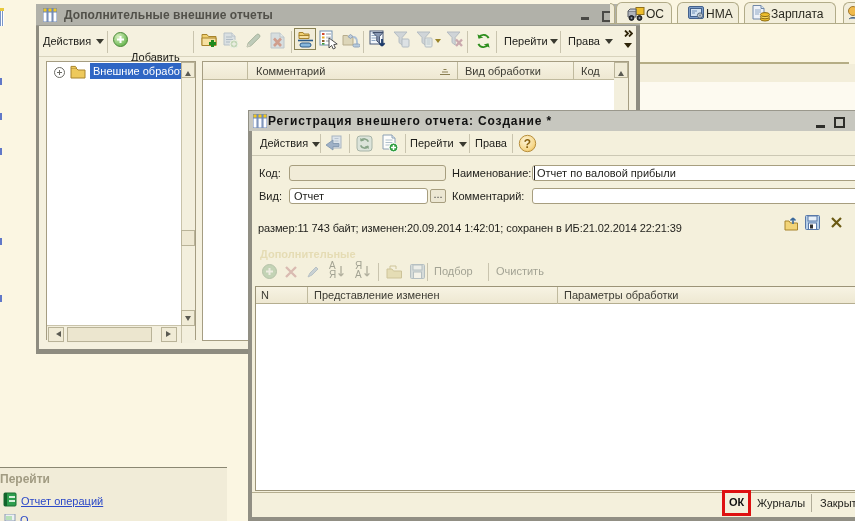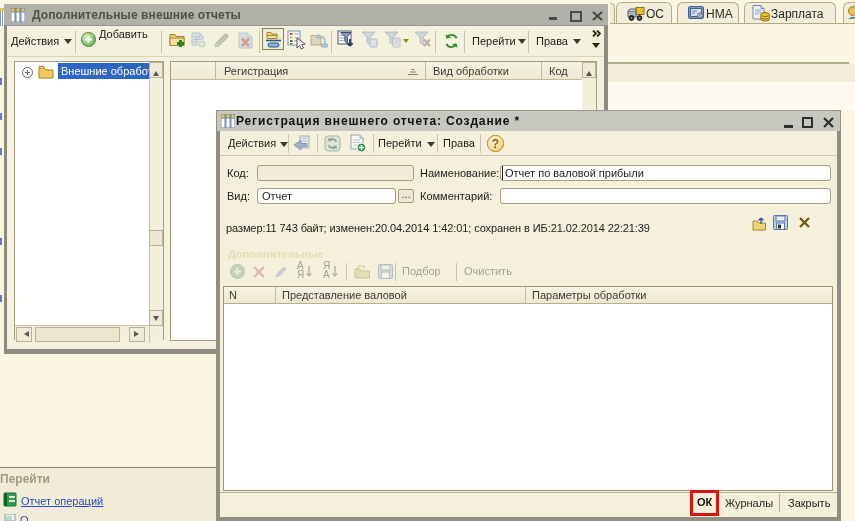--- a/index.html
+++ b/index.html
@@ -1,20 +1,20 @@
 <!DOCTYPE html>
 <html><head>
 <meta charset="utf-8">
 <style>
 * { margin:0; padding:0; box-sizing:border-box; }
 html,body { width:855px; height:521px; overflow:hidden; }
 body { font-family:"Liberation Sans", sans-serif; font-size:11px; background:#fbf6e2; position:relative; color:#1e1e1a; }
 .abs { position:absolute; }
 .tb-sep { position:absolute; width:1px; background:#c9c4ae; }
-.win { position:absolute; background:#f5f1df; }
+.win { position:absolute; background:#f5f1df;margin-left:32px; }
 .titlebar { position:absolute; left:0px; right:0px; top:0px; }
 </style>
 </head>
 <body>
 
 <div class="abs" style="left:0px;top:8px;width:4px;height:18px;background:repeating-linear-gradient(90deg,#7a96c8 0 1px,#fff 1px 2px);border-top:3px solid #e8c93c;"></div>
 <div class="abs" style="left:0px;top:78px;width:2px;height:7px;background:#6078c8;"></div>
 <div class="abs" style="left:0px;top:113px;width:2px;height:7px;background:#6078c8;"></div>
 <div class="abs" style="left:0px;top:148px;width:2px;height:7px;background:#6078c8;"></div>
 <div class="abs" style="left:0px;top:238px;width:2px;height:7px;background:#6078c8;"></div>
@@ -72,21 +72,21 @@
     <svg class="abs" style="left:74px;top:5px;" width="15" height="15" viewBox="0 0 15 15">
       <defs>
           <radialGradient id="gb" cx="0.35" cy="0.3" r="0.8">
             <stop offset="0" stop-color="#d8f0c0"></stop>
             <stop offset="1" stop-color="#5cb044"></stop>
           </radialGradient>
         </defs>
       <circle cx="7.5" cy="7.5" r="7" fill="url(#gb)" stroke="#4e8a3c"></circle>
       <path d="M7.5 4 v7 M4 7.5 h7" stroke="#fff" stroke-width="2"></path>
     </svg>
-    <div class="abs" style="left:92px;top:1px;color:#21211d;">Добавить</div>
+    <div class="abs" style="left:92px;top:24px;color:#21211d;">Добавить</div>
     <div class="tb-sep" style="left:154px;top:4px;height:22px;"></div>
 
     <svg class="abs" style="left:162px;top:5px;" width="17" height="17" viewBox="0 0 17 17">
       <path d="M1 4.5 v-2 h5 l1.5 2 h7.5 v9 h-14 z" fill="#f0d070" stroke="#a8842c"></path>
       <path d="M1 6 h14 v7.5 h-14 z" fill="#f6e0a0" stroke="#a8842c"></path>
       <path d="M11.5 8 v7 M8 11.5 h7" stroke="#1f8a1f" stroke-width="3"></path>
     </svg>
 
     <svg class="abs" style="left:184px;top:5px;" width="16" height="17" viewBox="0 0 16 17" opacity="0.65">
       <path d="M1 1 h8 l3 3 v9 h-11 z" fill="#ccd8e4" stroke="#9aaabc"></path>
@@ -203,21 +203,21 @@
     <div class="abs" style="left:6px;top:269px;width:0px;height:0px;border:3px solid transparent;border-right:5px solid #5a5a52;"></div>
     <div class="abs" style="left:20px;top:265px;width:85px;height:15px;background:#ece6cf;border:1px solid #b9b398;"></div>
     <div class="abs" style="left:114px;top:265px;width:16px;height:15px;background:#f0ebd6;border:1px solid #b9b398;"></div>
     <div class="abs" style="left:119px;top:269px;width:0px;height:0px;border:3px solid transparent;border-left:5px solid #5a5a52;"></div>
   </div>
 
   <div class="abs" style="left:166px;top:57px;width:427px;height:280px;background:#fff;border:1px solid #a59d82;">
 
     <div class="abs" style="left:0px;top:0px;width:425px;height:18px;background:linear-gradient(#f7f3e3,#eee8d2);border-bottom:1px solid #c0ba9e;"></div>
     <div class="abs" style="left:44px;top:0px;width:1px;height:18px;background:#c0ba9e;"></div>
-    <div class="abs" style="left:53px;top:3px;color:#3c3b33;">Регистрация</div>
+    <div class="abs" style="left:53px;top:3px;color:#3c3b33;">Комментарий</div>
     <svg class="abs" style="left:236px;top:5px;" width="12" height="9" viewBox="0 0 12 9">
       <path d="M4 0 h3 v7 h-3 z" fill="#b8ac74" opacity="0"></path>
       <path d="M1 7.5 h10 M3 5 h6 M4.5 2.5 h3" stroke="#8a7f52" stroke-width="1.2"></path>
     </svg>
     <div class="abs" style="left:254px;top:0px;width:1px;height:18px;background:#c0ba9e;"></div>
     <div class="abs" style="left:262px;top:3px;color:#3c3b33;">Вид обработки</div>
     <div class="abs" style="left:370px;top:0px;width:1px;height:18px;background:#c0ba9e;"></div>
     <div class="abs" style="left:378px;top:3px;color:#3c3b33;">Код</div>
     <div class="abs" style="left:411px;top:0px;width:1px;height:18px;background:#c0ba9e;"></div>
 
@@ -341,21 +341,21 @@
   <div class="abs" style="left:286px;top:56px;width:1px;height:14px;background:#222;"></div>
   <div class="abs" style="left:289px;top:57px;">Отчет по валовой прибыли</div>
 
   <div class="abs" style="left:11px;top:80px;">Вид:</div>
   <div class="abs" style="left:41px;top:78px;width:139px;height:16px;background:#fff;border:1px solid #a79e7f;border-radius:3px;"></div>
   <div class="abs" style="left:46px;top:80px;">Отчет</div>
   <div class="abs" style="left:182px;top:79px;width:16px;height:14px;background:#ece7d3;border:1px solid #a79e7f;border-radius:2px;color:#444;text-align:center;line-height:9px;">...</div>
   <div class="abs" style="left:204px;top:80px;">Комментарий:</div>
   <div class="abs" style="left:284px;top:78px;width:331px;height:16px;background:#fff;border:1px solid #a79e7f;border-radius:3px;"></div>
 
-  <div class="abs" style="left:10px;top:112px;letter-spacing:-0.09px;">размер:11 743 байт; изменен:20.04.2014 1:42:01; сохранен в ИБ:21.02.2014 22:21:39</div>
+  <div class="abs" style="left:10px;top:112px;letter-spacing:-0.09px;">размер:11 743 байт; изменен:20.09.2014 1:42:01; сохранен в ИБ:21.02.2014 22:21:39</div>
 
   <svg class="abs" style="left:536px;top:105px;" width="15" height="16" viewBox="0 0 15 16">
     <path d="M1 6 h4 l1.5 2 h7 v7 h-12.5 z" fill="#f2d478" stroke="#a8842c"></path>
     <path d="M9 9 v-6 M9 3 l-2.5 2.5 M9 3 l2.5 2.5" stroke="#3c6a9c" stroke-width="1.6" fill="none"></path>
   </svg>
   <svg class="abs" style="left:557px;top:105px;" width="15" height="15" viewBox="0 0 15 15">
     <rect x="0.5" y="0.5" width="14" height="14" rx="1" fill="#b8d0e8" stroke="#5878a8"></rect>
     <rect x="3" y="1" width="9" height="5" fill="#e8f0f8" stroke="#5878a8"></rect>
     <rect x="3.5" y="8" width="8" height="6.5" fill="#fff" stroke="#5878a8"></rect>
     <rect x="5" y="9.5" width="3" height="4" fill="#333"></rect>
@@ -398,21 +398,21 @@
     <div class="tb-sep" style="left:175px;top:3px;height:18px;"></div>
     <div class="abs" style="left:182px;top:5px;color:#a3a394;">Подбор</div>
     <div class="tb-sep" style="left:236px;top:3px;height:18px;"></div>
     <div class="abs" style="left:244px;top:5px;color:#a3a394;">Очистить</div>
   </div>
 
   <div class="abs" style="left:7px;top:176px;width:610px;height:205px;background:#fff;border:1px solid #9c9478;">
     <div class="abs" style="left:0px;top:0px;width:100%;height:17px;background:linear-gradient(#f7f3e3,#eee8d2);border-bottom:1px solid #b5ae90;"></div>
     <div class="abs" style="left:5px;top:2px;color:#3c3b33;">N</div>
     <div class="abs" style="left:51px;top:0px;width:1px;height:17px;background:#c0ba9e;"></div>
-    <div class="abs" style="left:58px;top:2px;color:#3c3b33;">Представление валовой</div>
+    <div class="abs" style="left:58px;top:2px;color:#3c3b33;">Представление изменен</div>
     <div class="abs" style="left:301px;top:0px;width:1px;height:17px;background:#c0ba9e;"></div>
     <div class="abs" style="left:308px;top:2px;color:#3c3b33;">Параметры обработки</div>
   </div>
 
   <div class="abs" style="left:4px;right:4px;top:382px;height:25px;border-top:1px solid #b5ae90;"></div>
   <div class="abs" style="left:474px;top:380px;width:29px;height:26px;border:3px solid #de1111;background:#f4f0dc;"></div>
   <div class="abs" style="left:481px;top:386px;font-weight:bold;color:#111;">ОК</div>
   <div class="abs" style="left:509px;top:387px;">Журналы</div>
   <div class="abs" style="left:563px;top:384px;width:1px;height:18px;background:#b0ac98;"></div>
   <div class="abs" style="left:572px;top:387px;">Закрыть</div>

